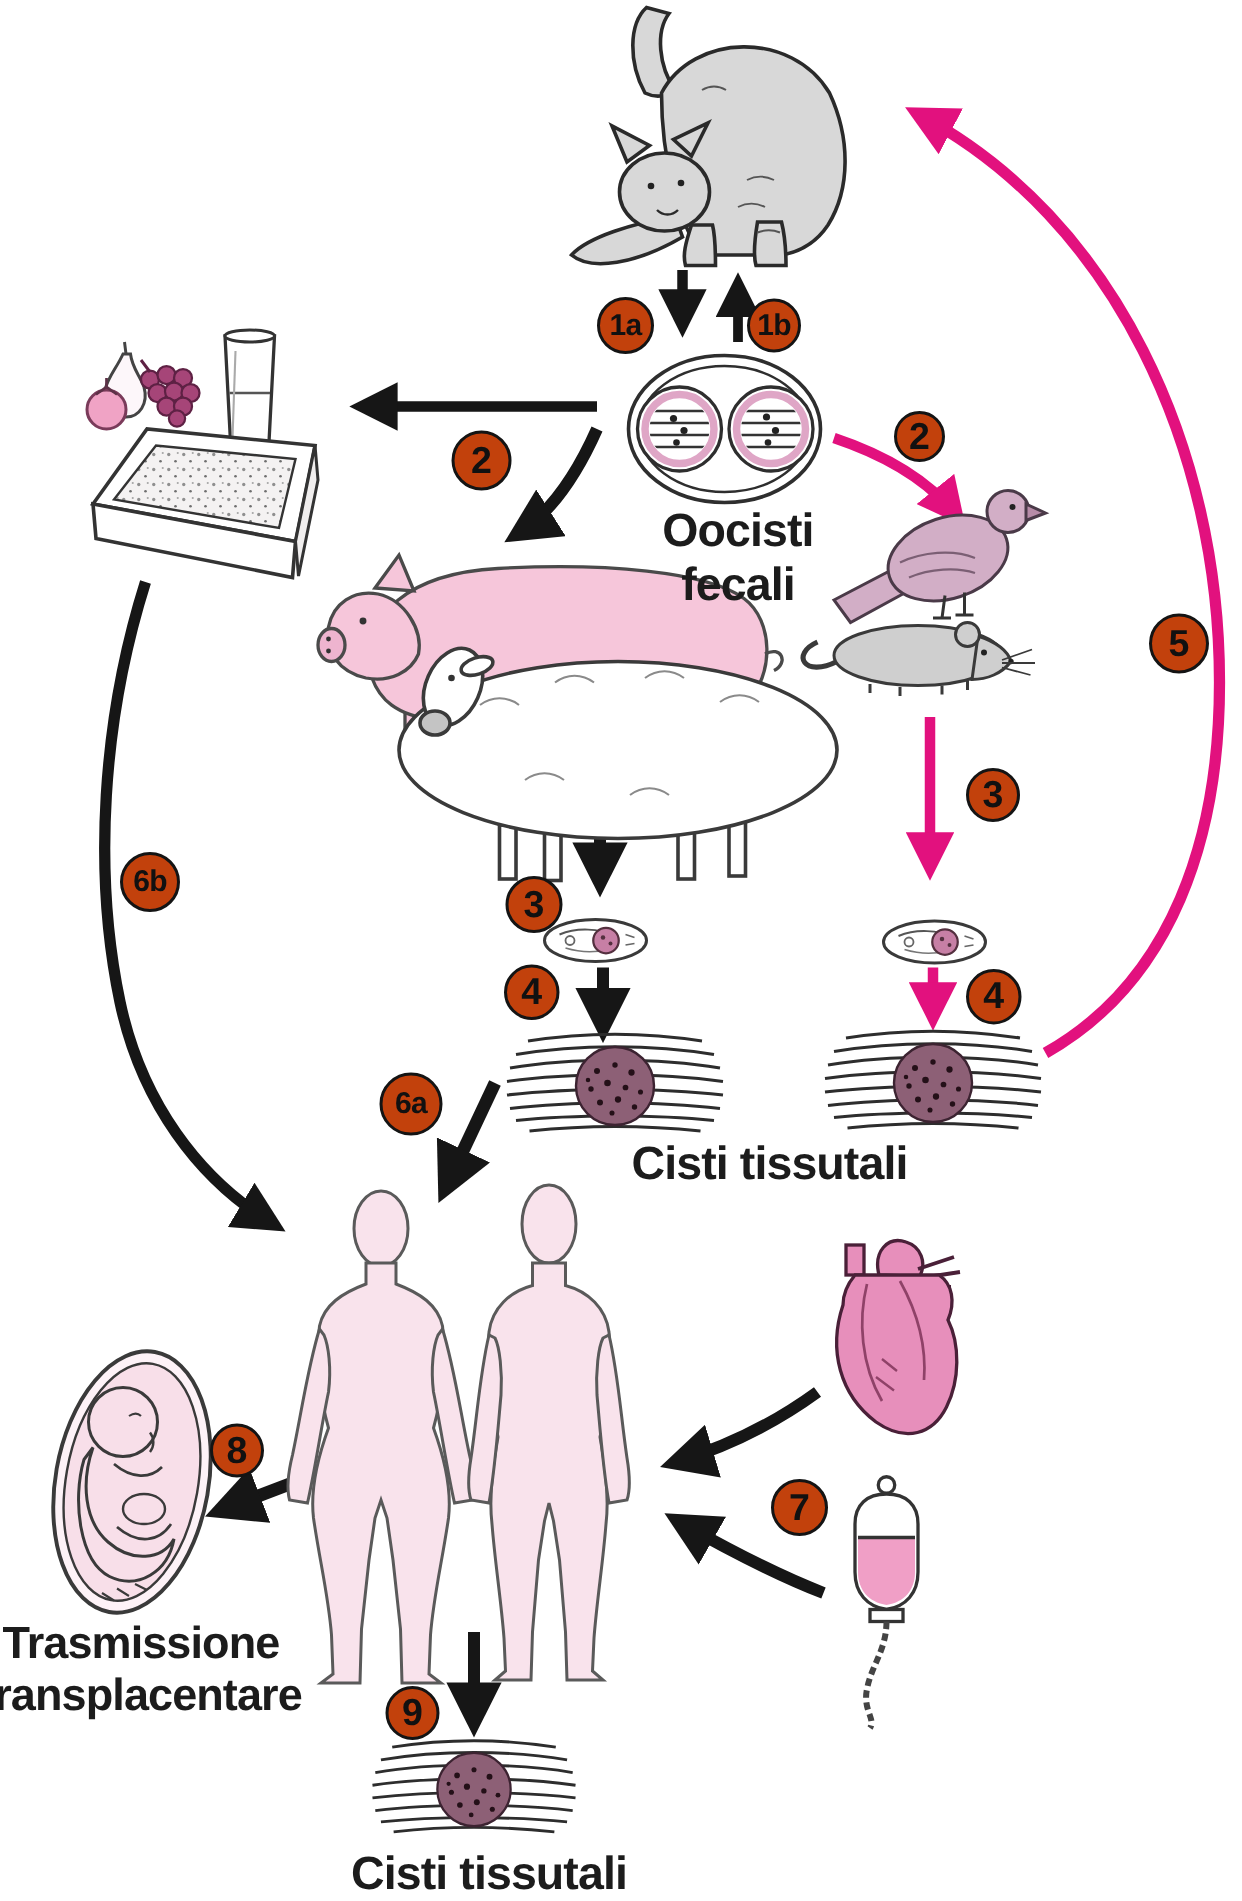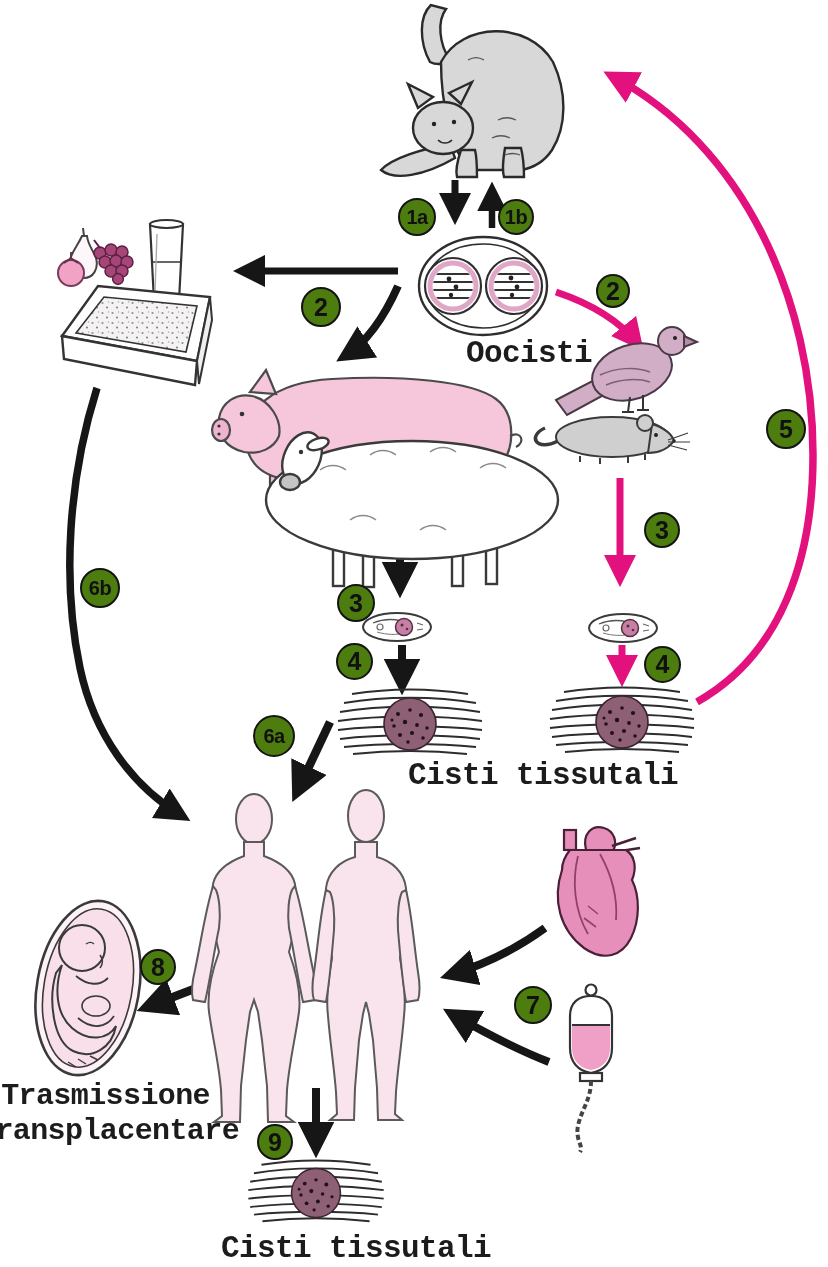--- a/index.html
+++ b/index.html
@@ -2,26 +2,26 @@
 <html><head>
 <meta charset="utf-8">
 <style>
   html,body{margin:0;padding:0;background:#ffffff;}
   #canvas{
     position:relative;width:828px;height:1267px;background:#ffffff;
     font-family:"Liberation Sans",sans-serif;overflow:hidden;
   }
   #art{position:absolute;left:0;top:0;}
   .label{
-    position:absolute;font-weight:600;color:#1c1c1c;text-align:right;
-    font-size:31px;line-height:1.16;letter-spacing:-0.6px;white-space:nowrap;font-family:Liberation Mono, monospace;
+    position:absolute;font-weight:600;color:#1c1c1c;text-align:center;
+    font-size:31px;line-height:1.16;letter-spacing:-0.6px;white-space:nowrap;
   }
   .label.two{white-space:normal;}
   .badge{
-    position:absolute;border:2.6px solid #141414;border-radius:50%;background:#4d7c0f;
+    position:absolute;border:2.6px solid #141414;border-radius:50%;background:#c2410c;
     display:flex;align-items:center;justify-content:center;
     font-weight:600;color:#111;box-sizing:border-box;
   }
   .badge.num{font-size:25px;}
   .badge.alnum{font-size:20px;letter-spacing:-0.5px;}
 </style>
 </head>
 <body>
 
 <div id="canvas">
@@ -360,20 +360,21 @@
     <path d="M 62,965 C 54,988 56,1014 72,1028 C 88,1042 108,1040 116,1026 C 112,1048 92,1060 73,1051 C 53,1041 48,1000 56,973 Z" fill="#f8dfe9" stroke-width="2"></path>
     <path d="M 76,976 C 88,986 100,986 108,978" fill="none" stroke-width="1.8"></path>
     <path d="M 78,1018 C 92,1030 106,1028 114,1016" fill="none" stroke-width="1.8"></path>
     <ellipse cx="96" cy="1006" rx="14" ry="10" fill="#f8dfe9" stroke-width="1.6"></ellipse>
     <path d="M 68,1062 l 8,5 m 2,-8 l 8,5 m 4,-8 l 8,4" fill="none" stroke-width="1.4"></path>
   </g>
 </svg>
 
   <div class="label two" style="left:392px;top:336px;width:200px;">
     <div>Oocisti</div>
+    <div>fecali</div>
   </div>
 
 
   <div class="label" style="left:408px;top:758px;width:210px;">Cisti tissutali</div>
 
   <div class="label two" style="left:-22px;top:1079px;width:232px;font-size:30px;">
     <div>Trasmissione</div>
     <div>transplacentare</div>
   </div>
 

